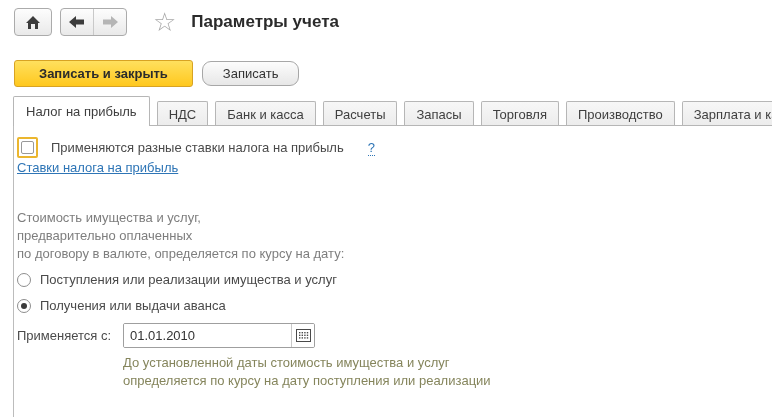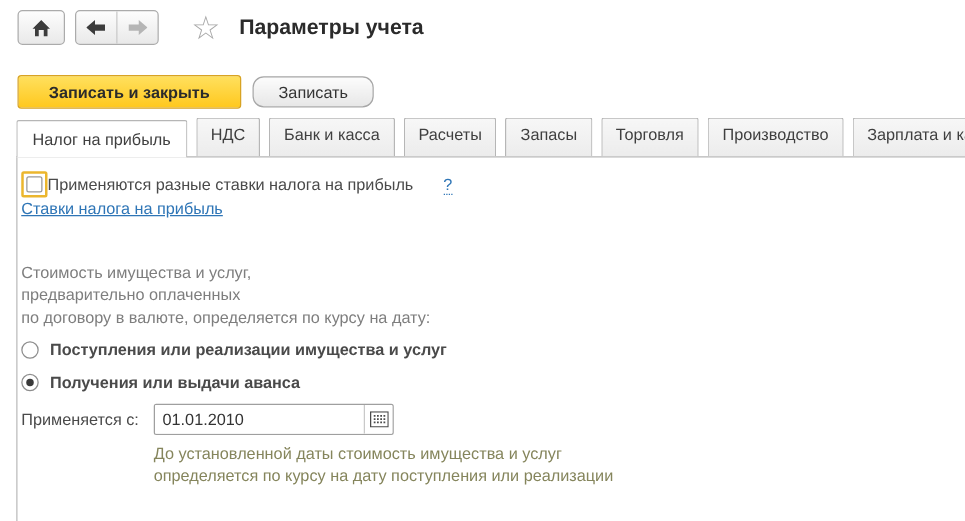--- a/index.html
+++ b/index.html
@@ -25,45 +25,45 @@
   .btn-primary { height: 27px; padding: 0 24px; font-size: 13px; font-weight: bold; color: #2b2b2b;
     background: linear-gradient(#ffe05e, #ffc81e); border: 1px solid #d8a323; border-radius: 3px;
     cursor: pointer; font-family: inherit; }
   .btn-normal { height: 25px; margin: 1px 0 0 9px; padding: 0 20px; font-size: 13px; color: #333;
     background: linear-gradient(#fcfcfc, #e7e7e7); border: 1px solid #a7a7a7; border-radius: 9px;
     cursor: pointer; font-family: inherit; }
 
   
   .tabbar { display: flex; align-items: flex-end; margin: 9px 0 0 13px; height: 30px;
     border-bottom: 1px solid #b6b6b6; gap: 8px; }
-  .tab { height: 31px; line-height: 26px; padding: 0 11px; font-size: 13px; color: #3f3f3f;
+  .tab { height: 24px; line-height: 26px; padding: 0 11px; font-size: 13px; color: #3f3f3f;
     background: linear-gradient(#f7f7f7, #ececec); border: 1px solid #b6b6b6; border-bottom: none;
     border-radius: 2px 2px 0 0; cursor: pointer; white-space: nowrap; }
   .tab + .tab { margin-left: -1px; }
   .tab.active { position: relative; z-index: 2; height: 30px; line-height: 30px; padding: 0 12px;
     background: #ffffff; margin-bottom: -1px; }
 
   
   .panel { margin-left: 13px; border-left: 1px solid #bcbcbc; height: 291px; padding: 11px 0 0 3px; }
 
   .cb-row { display: flex; align-items: center; }
   .cb-focus { display: inline-block; border: 2px solid #ebb62e; border-radius: 2px; padding: 2px;
     line-height: 0; cursor: pointer; }
   .cb-box { display: inline-block; width: 13px; height: 13px; background: #fff;
     border: 1px solid #999; border-radius: 2px; }
-  .cb-label { font-size: 13px; color: #4a4a4a; }
+  .cb-label { margin-left: 13px; font-size: 13px; color: #4a4a4a; }
   .help-link { margin-left: 24px; font-size: 13px; color: #2e75b6; text-decoration: none;
     border-bottom: 1px dotted #2e75b6; cursor: pointer; }
 
   .link-row { }
   .link { font-size: 13px; color: #2e75b6; text-decoration: underline; cursor: pointer; }
 
   .desc { margin-top: 33px; font-size: 13px; color: #7e7e7e; line-height: 18px; }
 
-  .radio-row { display: flex; align-items: center; margin-top: 11px; cursor: pointer; font-weight: bold; }
+  .radio-row { display: flex; align-items: center; margin-top: 11px; cursor: pointer; }
   .radio-row.first { margin-top: 9px; }
   .radio { width: 14px; height: 14px; border: 1px solid #8e8e8e; border-radius: 50%;
     background: #fff; display: inline-flex; align-items: center; justify-content: center; }
   .radio.on::after { content: ""; width: 6px; height: 6px; border-radius: 50%; background: #3a3a3a; }
   .radio-label { margin-left: 9px; font-size: 13px; color: #4a4a4a; }
 
   .date-row { display: flex; align-items: center; margin-top: 10px; }
   .date-label { width: 106px; font-size: 13px; color: #4a4a4a; }
   .date-field { display: flex; align-items: stretch; width: 192px; height: 25px;
     border: 1px solid #9f9f9f; border-radius: 2px; background: #fff; overflow: hidden; }

